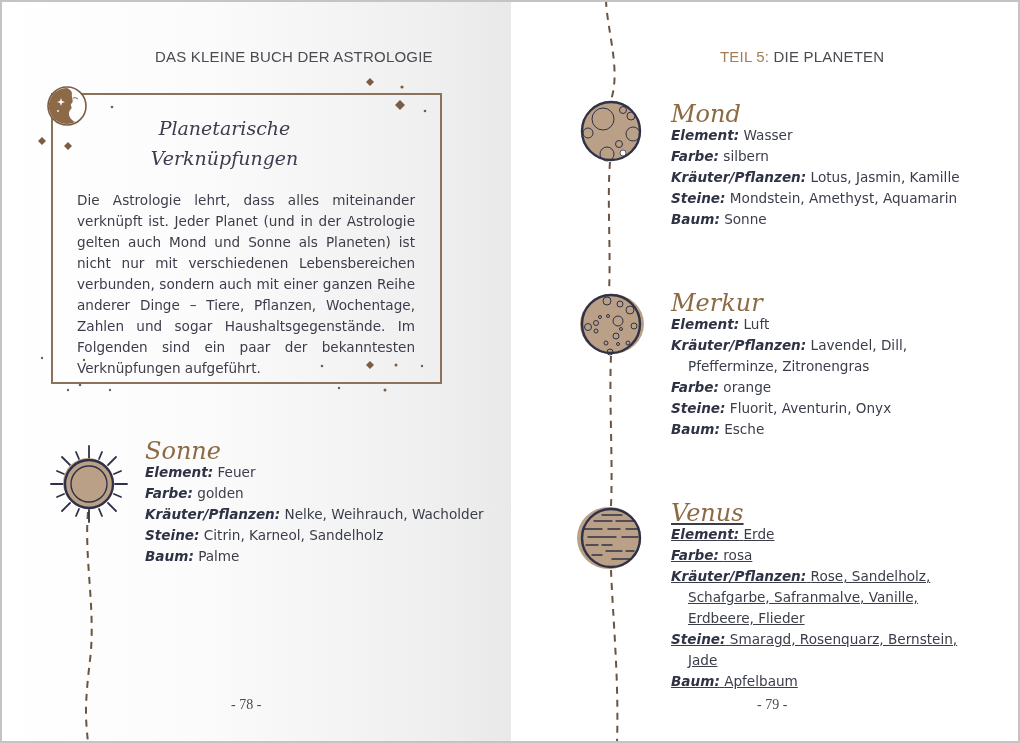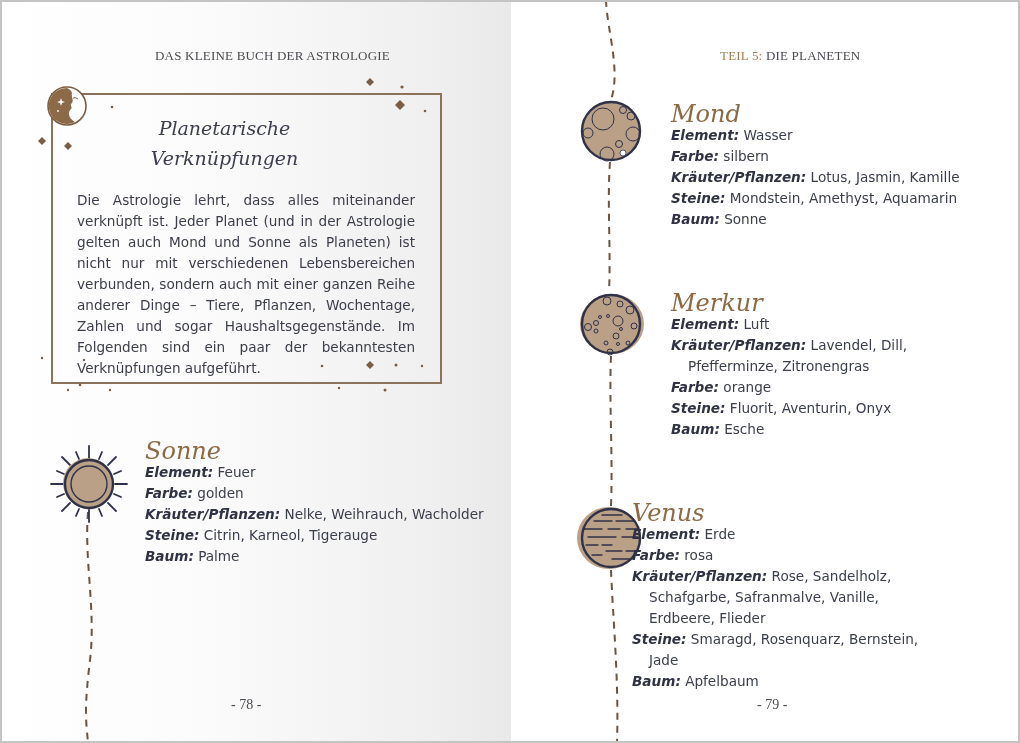--- a/index.html
+++ b/index.html
@@ -2,21 +2,21 @@
 <html><head>
 <meta charset="utf-8">
 <style>
   * { box-sizing: border-box; margin: 0; padding: 0; }
   html, body { width: 1020px; height: 743px; overflow: hidden; background: #fff; }
   body { position: relative; font-family: "DejaVu Sans", "Liberation Sans", sans-serif; color: #3a3d4a; }
   .frame { position: absolute; left: 0; top: 0; width: 1020px; height: 743px; border: 2px solid #c4c4c4; border-bottom-width: 2px; }
   .page { position: absolute; top: 0; height: 743px; }
   .page-left { left: 0; width: 511px; background: linear-gradient(to right, #ffffff 0%, #fbfbfb 40%, #efefef 85%, #e9e9e9 100%); }
   .page-right { left: 511px; width: 509px; background: #ffffff; }
-  .running-head { position: absolute; top: 48px; font-size: 13px; letter-spacing: 0.2px; color: #4a4a50; font-family: Liberation Serif, serif; }
+  .running-head { position: absolute; top: 48px; font-size: 15px; letter-spacing: 0.2px; color: #4a4a50; font-family: Liberation Sans, sans-serif; }
   .running-head .accent { color: #a27d56; }
   .page-number { position: absolute; top: 697px; font-family: "Liberation Serif", serif; font-size: 14px; color: #4a4a50; }
   .intro-box { position: absolute; left: 51px; top: 93px; width: 391px; height: 291px; border: 2px solid #8c725b; }
   .intro-title { position: absolute; left: 51px; top: 113px; width: 347px; text-align: center; font-family: "DejaVu Serif", serif; font-style: italic; font-size: 19px; line-height: 30px; color: #3c3d4e; }
   .intro-text { position: absolute; left: 77px; top: 190px; width: 338px; font-size: 13.6px; line-height: 21px; text-align: justify; color: #3c3d4a; }
   .deco { position: absolute; }
   .planet-icon { position: absolute; }
   .entry { position: absolute; font-size: 13.6px; line-height: 21px; color: #3a3d4a; }
   .entry .name { font-family: "DejaVu Serif", serif; font-style: italic; font-size: 24px; line-height: 22px; color: #8c6a44; display: block; margin-bottom: 0px; }
   .entry .row { display: block; padding-left: 17px; text-indent: -17px; }
@@ -108,21 +108,21 @@
   <circle cx="39" cy="39" r="25" fill="#b9a087"></circle>
   <circle cx="40" cy="40" r="24" fill="none" stroke="#2f3147" stroke-width="2.4"></circle>
   <circle cx="40" cy="40" r="18" fill="none" stroke="#2f3147" stroke-width="1.4"></circle>
 </svg>
 
 <div class="entry" style="left:145px;top:440px;width:340px;">
   <span class="name">Sonne</span>
   <span class="row"><span class="label">Element:</span> <span>Feuer</span></span>
   <span class="row"><span class="label">Farbe:</span> <span>golden</span></span>
   <span class="row"><span class="label">Kräuter/Pflanzen:</span> <span>Nelke, Weihrauch, Wacholder</span></span>
-  <span class="row"><span class="label">Steine:</span> <span>Citrin, Karneol, Tigerauge</span></span>
+  <span class="row"><span class="label">Steine:</span> <span>Citrin, Karneol, Sandelholz</span></span>
   <span class="row"><span class="label">Baum:</span> <span>Palme</span></span>
 </div>
 
 <svg class="planet-icon" style="left:579px;top:99px;" width="64" height="64" viewBox="0 0 64 64">
   <circle cx="32" cy="32" r="29" fill="#b9a087" stroke="#2f3147" stroke-width="2.4"></circle>
   <g fill="none" stroke="#2f3147" stroke-width="1">
     <circle cx="24" cy="20" r="11"></circle>
     <circle cx="44" cy="11" r="3.5"></circle>
     <circle cx="52" cy="17" r="4"></circle>
     <circle cx="54" cy="35" r="7"></circle>
@@ -188,21 +188,21 @@
     <line x1="46" y1="32" x2="62" y2="32"></line>
     <line x1="10" y1="40" x2="22" y2="40"></line>
     <line x1="26" y1="40" x2="36" y2="40"></line>
     <line x1="30" y1="46" x2="46" y2="46"></line>
     <line x1="50" y1="46" x2="58" y2="46"></line>
     <line x1="16" y1="50" x2="26" y2="50"></line>
     <line x1="36" y1="54" x2="54" y2="54"></line>
   </g>
 </svg>
 
-<div class="entry" style="left:632px;top:502px;width:300px;">
+<div class="entry" style="left:671px;top:502px;width:300px;text-decoration:underline;">
   <span class="name">Venus</span>
   <span class="row"><span class="label">Element:</span> <span>Erde</span></span>
   <span class="row"><span class="label">Farbe:</span> <span>rosa</span></span>
   <span class="row"><span class="label">Kräuter/Pflanzen:</span> <span>Rose, Sandelholz, Schafgarbe, Safranmalve, Vanille, Erdbeere, Flieder</span></span>
   <span class="row"><span class="label">Steine:</span> <span>Smaragd, Rosenquarz, Bernstein, Jade</span></span>
   <span class="row"><span class="label">Baum:</span> <span>Apfelbaum</span></span>
 </div>
 
 <div class="page-number" style="left:231px;">- 78 -</div>
 <div class="page-number" style="left:757px;">- 79 -</div>

